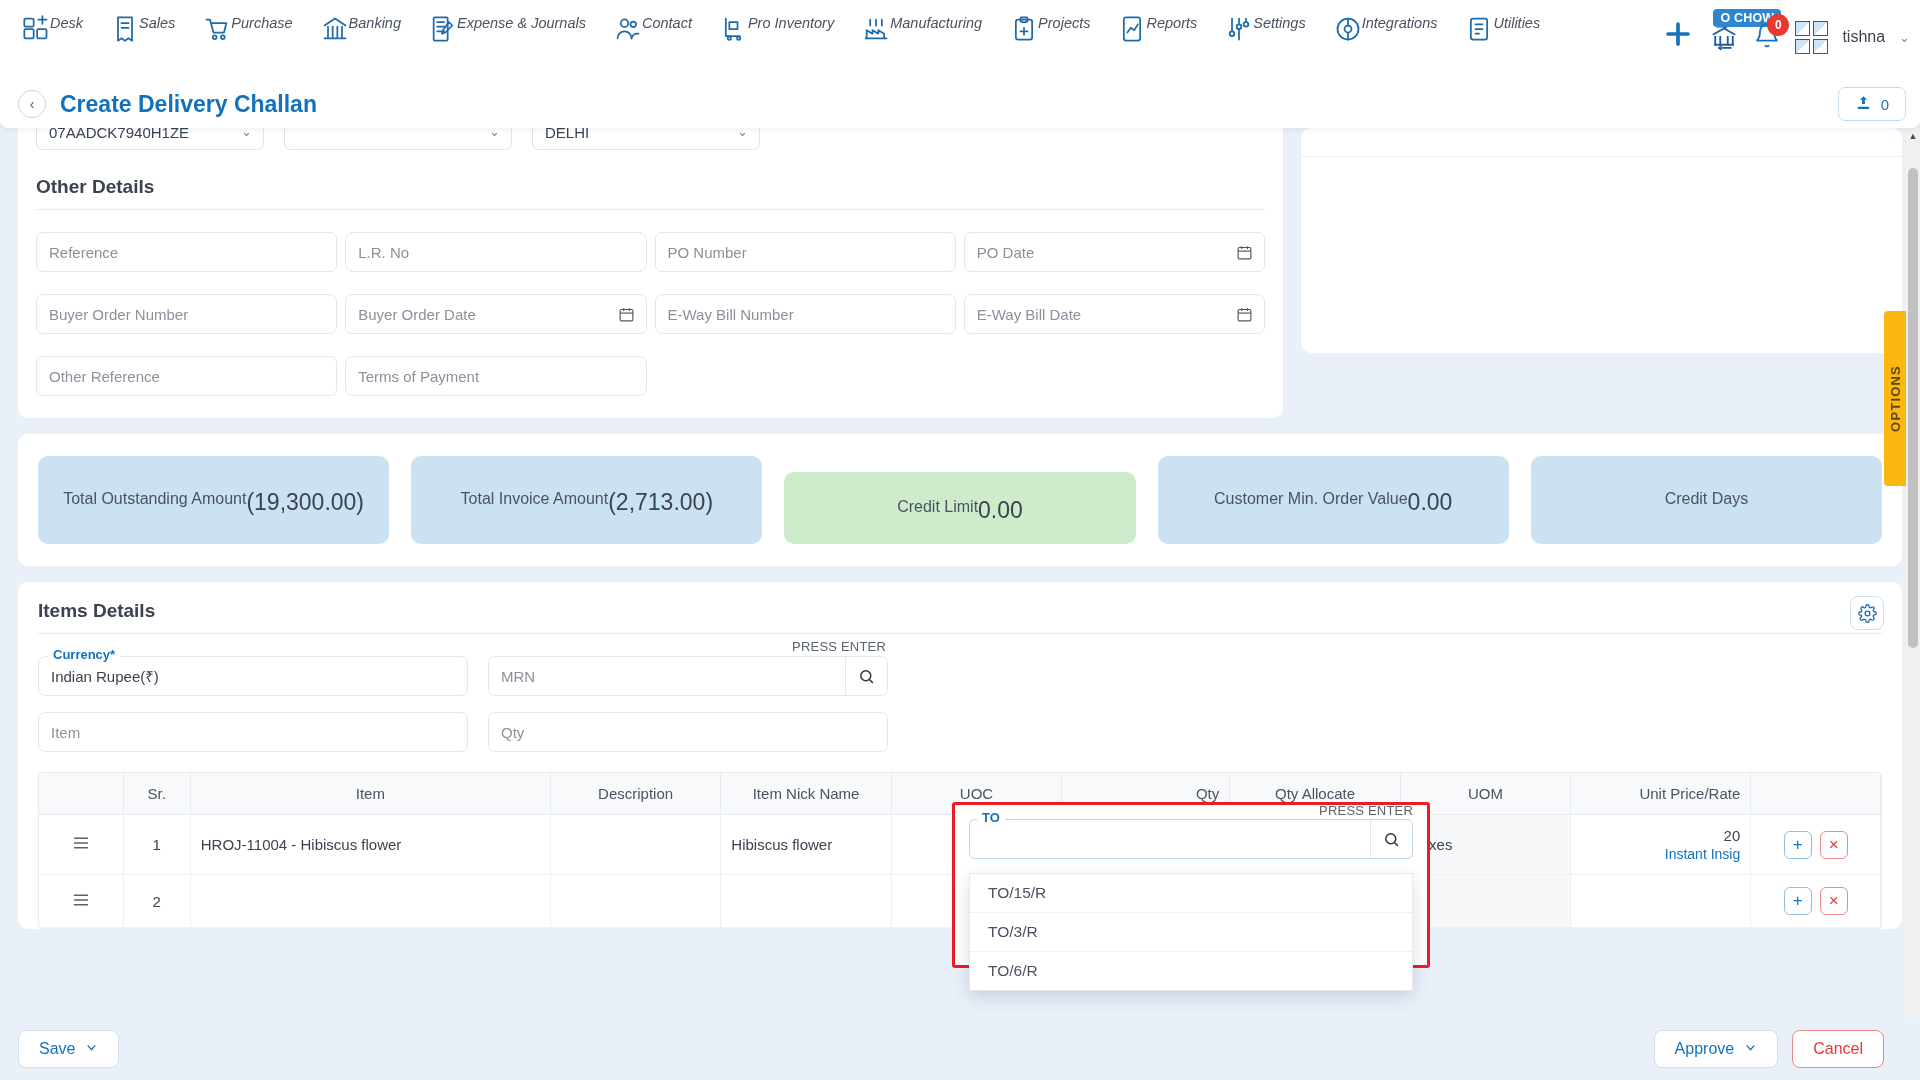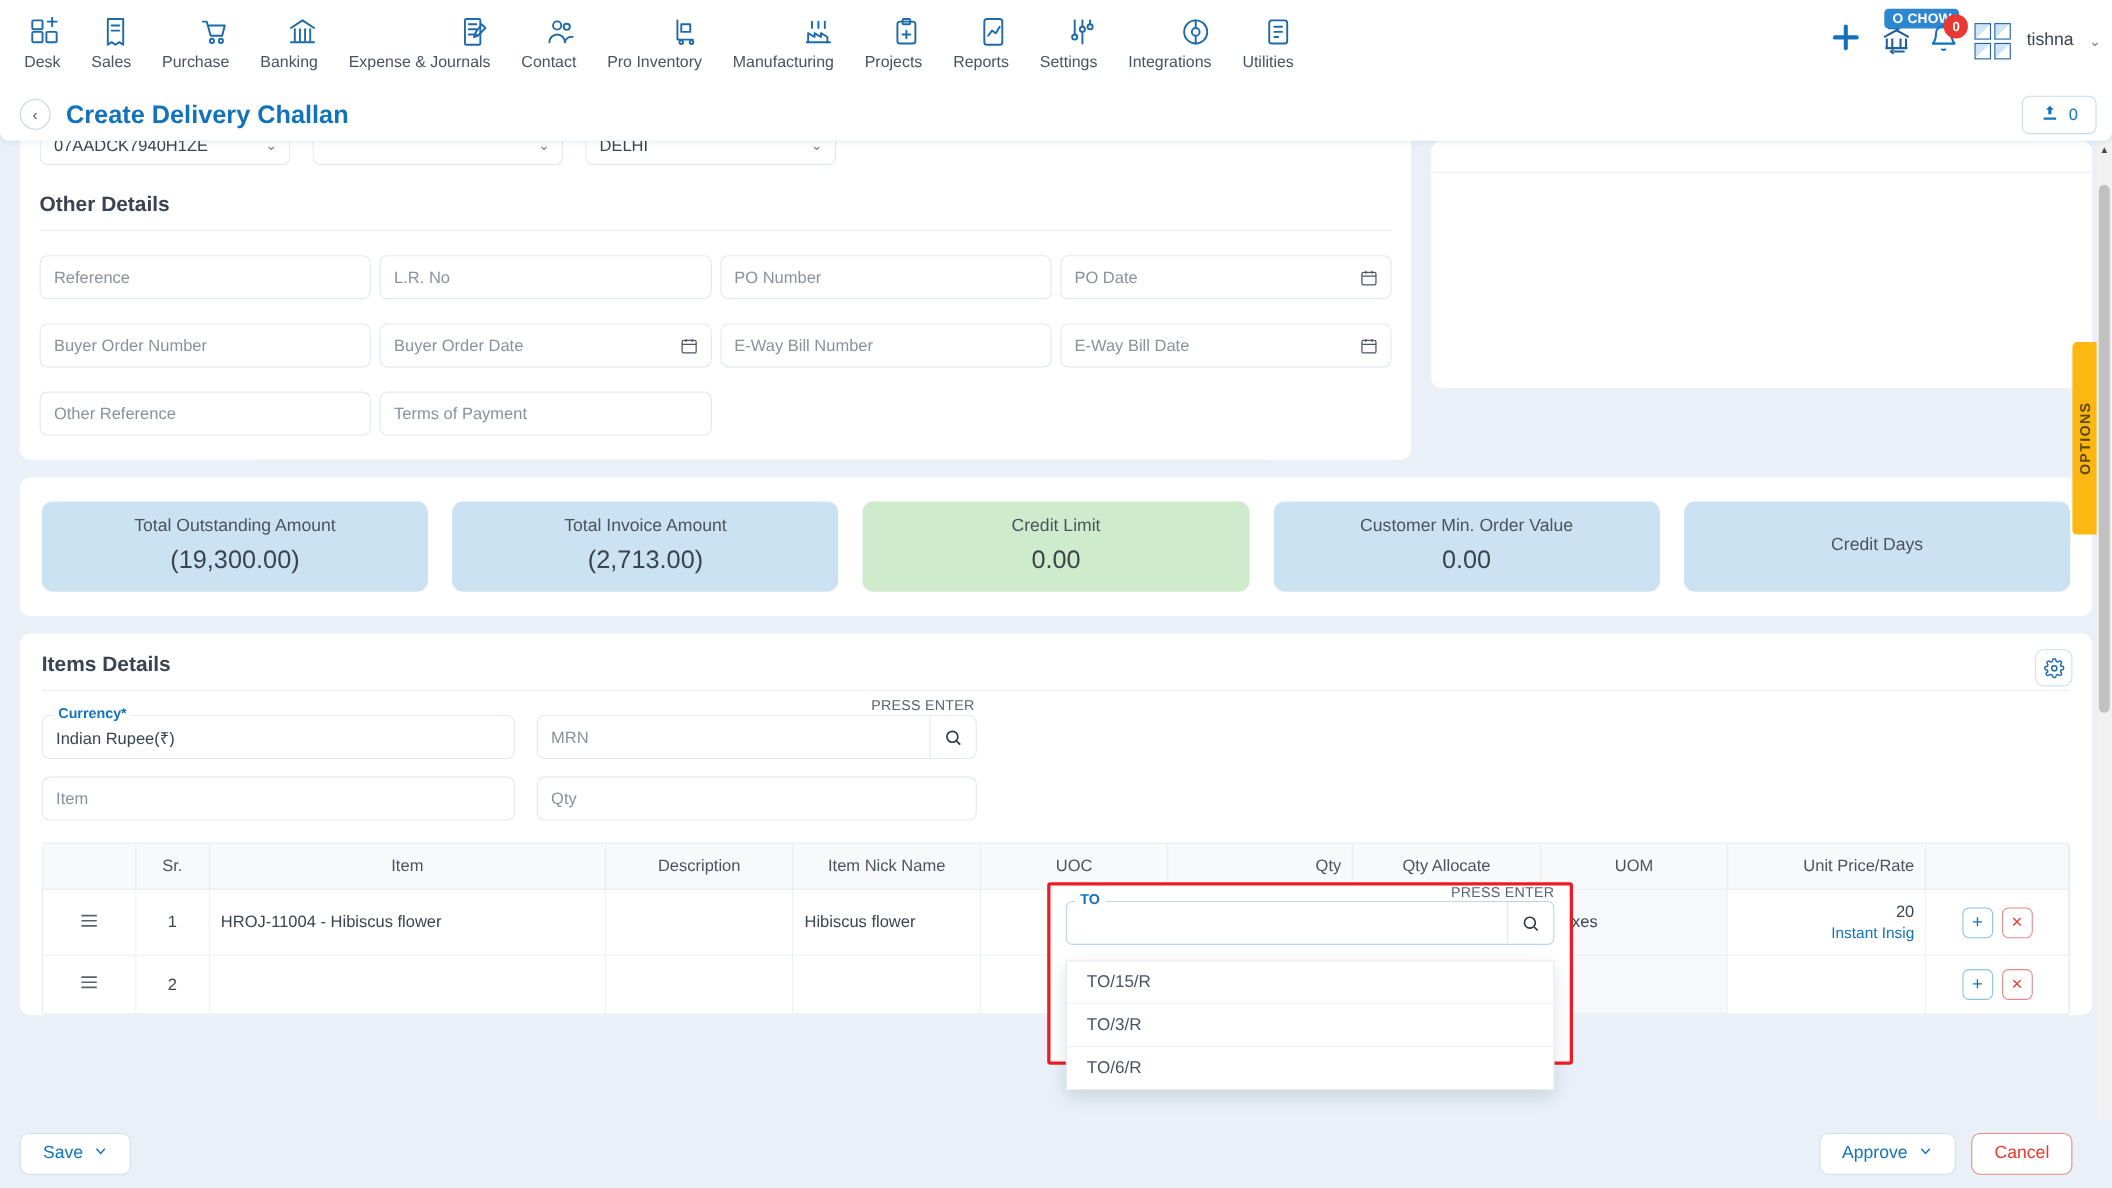--- a/index.html
+++ b/index.html
@@ -16,22 +16,22 @@
     height: 80px;
     background: #ffffff;
     display: flex;
     align-items: flex-start;
     padding: 8px 0 0 0;
     position: relative;
     z-index: 40;
   }
   .nav-items { display: flex; align-items: flex-start; padding-left: 8px; }
   .nav-item {
-    display: flex; flex-direction: column; align-items: flex-end;
-    padding: 4px 14px; cursor: pointer; min-width: 60px;
+    display: flex; align-items: flex-start;
+    padding: 4px 14px; cursor: pointer; min-width: 60px; font-style: italic;
   }
   .nav-item .ico { height: 34px; display: flex; align-items: center; justify-content: center; }
   .nav-item .ico svg { width: 28px; height: 28px; }
   .nav-label { font-size: 14.5px; color: #4a5160; margin-top: 3px; white-space: nowrap; }
 
   .nav-right {
     margin-left: auto; display: flex; align-items: center;
     padding-right: 10px; gap: 14px; position: relative; height: 58px;
   }
   .plus-btn { color: #1273bc; font-size: 40px; line-height: 1; font-weight: 300; cursor: pointer; }
@@ -108,26 +108,26 @@
     border: 0; outline: 0; width: 100%; font-size: 15px; color: #3b4350;
     font-family: inherit; background: transparent;
   }
   .fld input::placeholder { color: #8a919c; }
   .cal-ico { position: absolute; right: 11px; color: #5a6270; display: flex; }
 
   
   .summary { display: flex; gap: 22px; padding: 22px 20px; margin-top: 16px; background: #fff; border-radius: 10px; }
   .sum-card {
     flex: 1; border-radius: 10px; padding: 14px 8px 16px;
-    display: flex; flex-direction: column; align-items: center; justify-content: center;
+    display: flex; flex-direction: row; align-items: center; justify-content: center;
     min-height: 72px;
   }
   .sum-blue { background: #cbe2f2; }
   .sum-yellow { background: #fbeec9; }
-  .sum-green { background: #ceeccb; }
+  .sum-green { background: #ceeccb; margin-top: 16px; }
   .sum-label { font-size: 16px; color: #4b5360; }
   .sum-value { font-size: 23px; color: #3b4350; margin-top: 7px; }
 
   
   .items { margin-top: 16px; background: #fff; border-radius: 10px; padding: 18px 20px 0; position: relative; }
   .gear-btn {
     position: absolute; right: 18px; top: 14px;
     width: 34px; height: 34px; border: 1.2px solid #cfe0ee; border-radius: 8px;
     display: flex; align-items: center; justify-content: center; cursor: pointer; background:#fff;
   }

